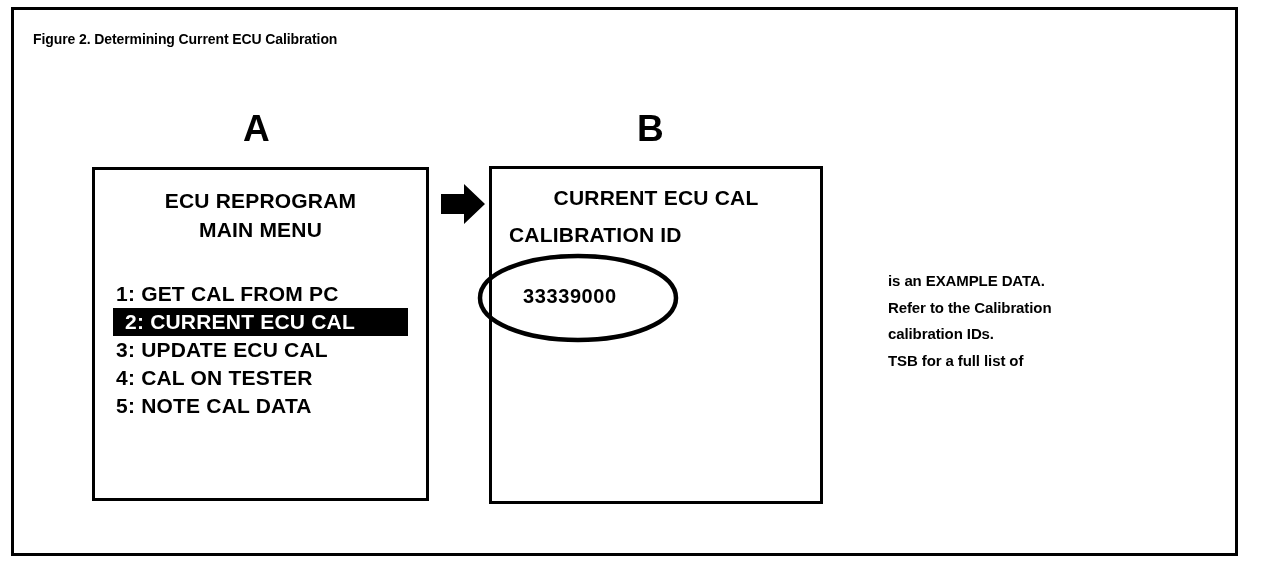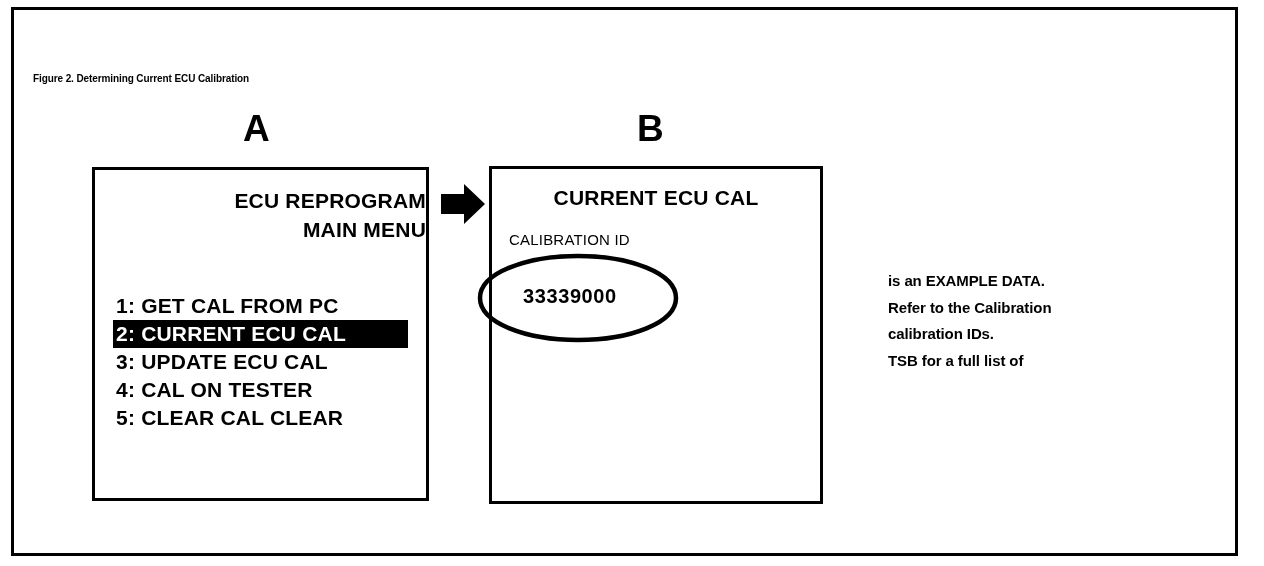--- a/index.html
+++ b/index.html
@@ -34,25 +34,24 @@
     border: 3px solid #000000;
     box-sizing: border-box;
     background: #ffffff;
   }
 
   
   #figure-caption {
     position: absolute;
     left: 33px;
     top: 31px;
-    font-size: 10px;
+    font-size: 14px;
     font-weight: bold;
     letter-spacing: -0.1px;
     white-space: nowrap;
-    margin-top: 42px;
   }
 
   
   .panel-letter {
     position: absolute;
     font-size: 37px;
     font-weight: bold;
     line-height: 1;
     letter-spacing: 0px;
   }
@@ -78,53 +77,52 @@
     width: 334px;
     height: 338px;
   }
 
   
   #panel-a-title {
     position: absolute;
     left: 0;
     top: 16px;
     width: 100%;
-    text-align: right;
+    text-align: center;
     font-size: 21px;
     font-weight: bold;
     line-height: 29px;
     letter-spacing: 0.2px;
   }
   #panel-a-title .title-line { display: block; }
 
   #menu-list {
     position: absolute;
     left: 0;
     top: 110px;
     width: 100%;
-    margin-top: 12px;
   }
   .menu-item {
     position: relative;
     height: 28px;
     line-height: 28px;
     font-size: 21px;
     font-weight: bold;
     letter-spacing: 0.2px;
     padding-left: 21px;
     white-space: nowrap;
     color: #000000;
     background: transparent;
   }
   .menu-item.selected {
     background: #000000;
     color: #ffffff;
     margin-left: 18px;
     margin-right: 18px;
-    padding-left: 3px;
+    padding-left: 12px;
   }
   .menu-index { display: inline; }
   .menu-label { display: inline; }
 
   
   #flow-arrow {
     position: absolute;
     left: 440px;
     top: 183px;
     width: 46px;
@@ -139,23 +137,23 @@
     width: 100%;
     text-align: center;
     font-size: 21px;
     font-weight: bold;
     letter-spacing: 0.2px;
     white-space: nowrap;
   }
   #panel-b-subtitle {
     position: absolute;
     left: 17px;
-    top: 62px;
-    font-size: 15px;
-    font-weight: normal;
+    top: 54px;
+    font-size: 21px;
+    font-weight: bold;
     letter-spacing: 0.2px;
     white-space: nowrap;
   }
   #calibration-id-value {
     position: absolute;
     left: 31px;
     top: 116px;
     font-size: 20px;
     font-weight: bold;
     letter-spacing: 0.6px;
@@ -215,21 +213,21 @@
       <div class="menu-item">
         <span class="menu-index">3:</span>
         <span class="menu-label">UPDATE ECU CAL</span>
       </div>
       <div class="menu-item">
         <span class="menu-index">4:</span>
         <span class="menu-label">CAL ON TESTER</span>
       </div>
       <div class="menu-item">
         <span class="menu-index">5:</span>
-        <span class="menu-label">CLEAR CAL CLEAR</span>
+        <span class="menu-label">NOTE CAL DATA</span>
       </div>
     </div>
   </div>
 
   <svg id="flow-arrow" viewBox="0 0 46 42">
     <polygon points="1,11 24,11 24,1 45,21 24,41 24,31 1,31" fill="#000000"></polygon>
   </svg>
 
   <div id="panel-b" class="screen-panel">
     <div id="panel-b-title">CURRENT ECU CAL</div>

